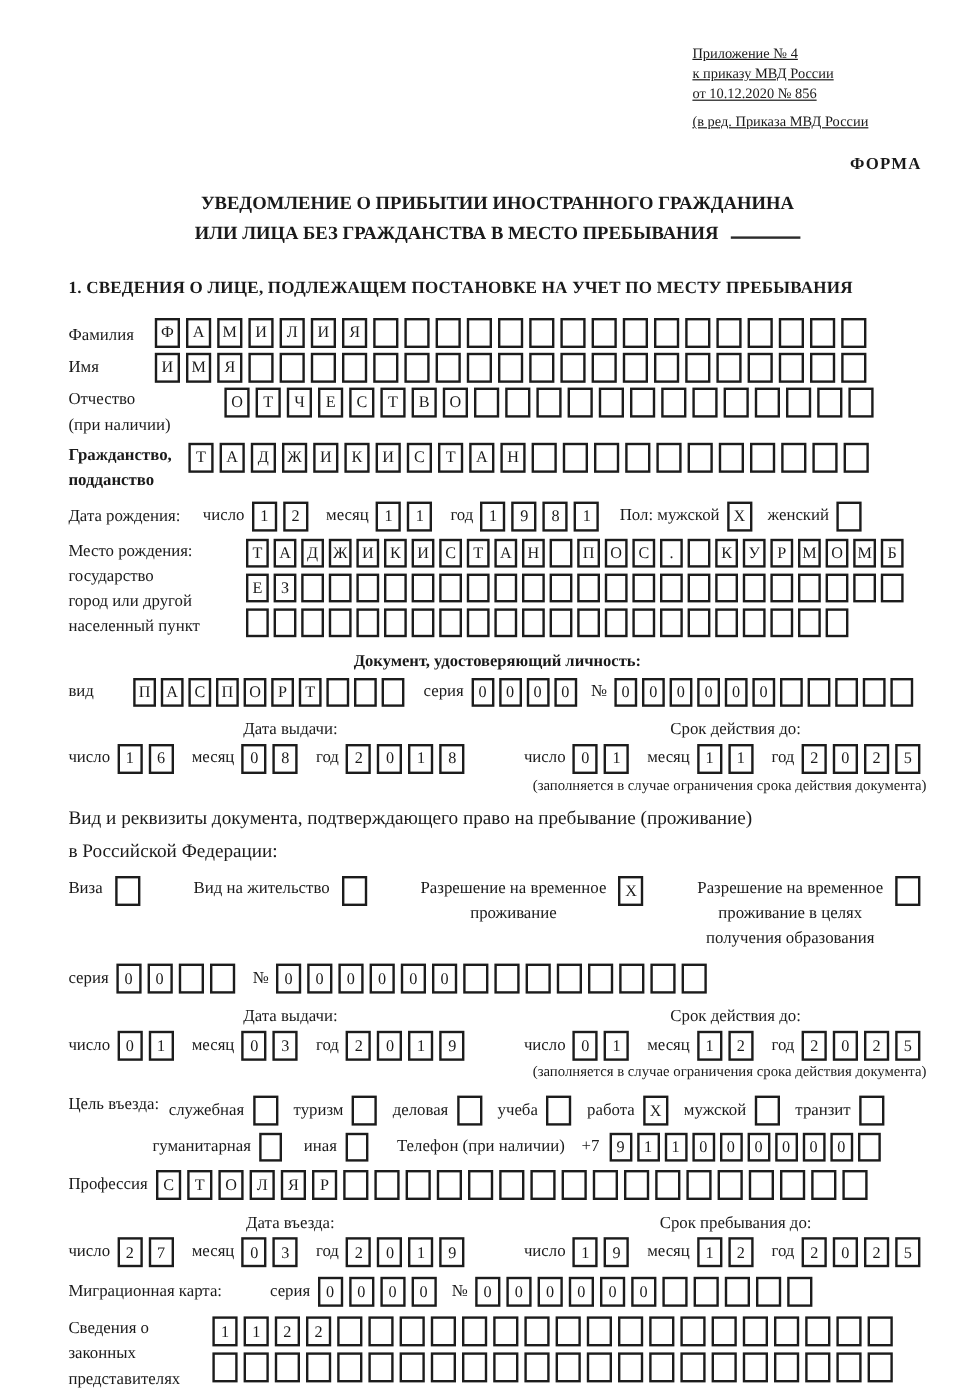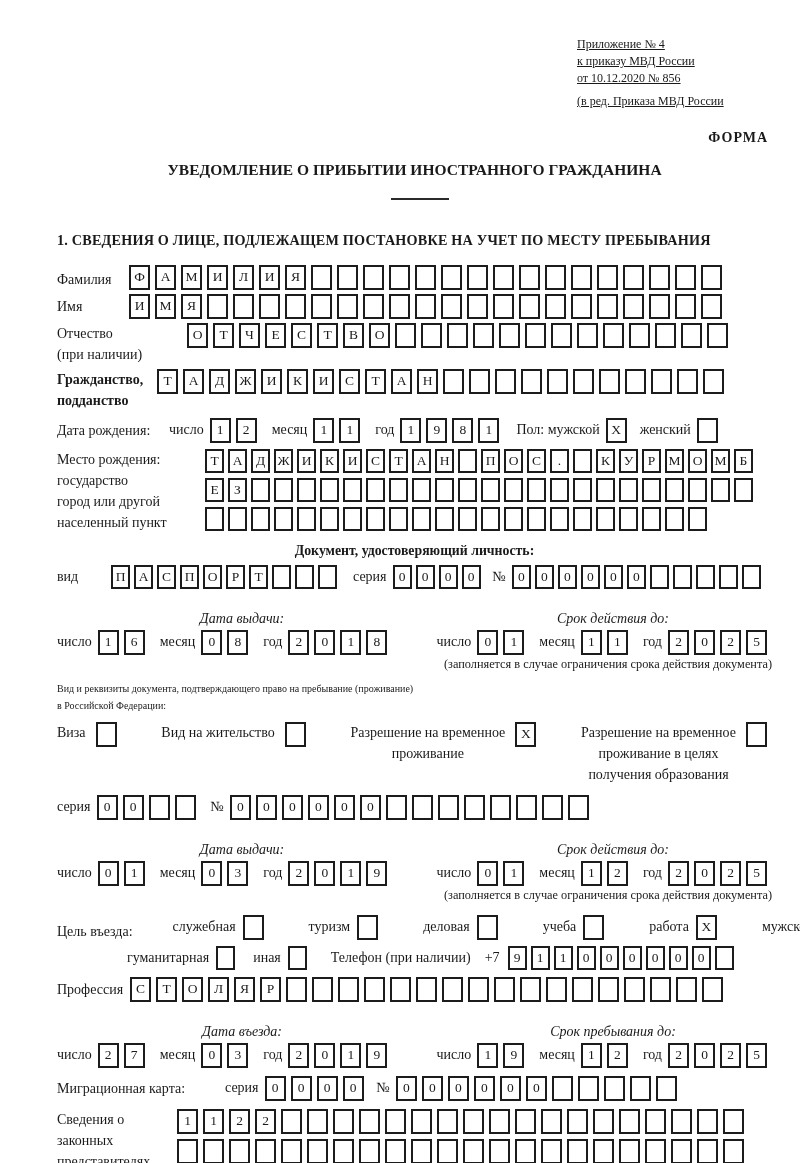--- a/index.html
+++ b/index.html
@@ -34,38 +34,38 @@
     width:21px; height:25px; border:2px solid #1c1c1c; margin-right:5px;
     font-size:13.5px; flex-shrink:0; background:#fff;
   }
   .sm .cell { width:19px; height:24px; margin-right:4px; }
 
   .stack > div { margin-bottom:5px; }
   .stack > div:last-child { margin-bottom:0; }
 
   .center-b { text-align:center; font-weight:bold; font-size:13.8px; margin-top:10px; }
 
-  .dhead { display:flex; font-size:14px; margin-top:22px;font-style:italic; }
+  .dhead { display:flex; font-size:14px; margin-top:12px; }
   .dhead .h1 { width:370px; text-align:center; }
   .dhead .h2 { width:300px; text-align:center; margin-left:36px; }
   .daterow { display:flex; align-items:center; margin-top:3px; }
   .dgroup { display:flex; align-items:center; }
   .dgroup.left { width:370px; }
   .dgroup.right { margin-left:36px; }
   .mlA { margin-left:10px; }
   .note { font-size:12.3px; text-align:right; margin-top:2px; }
 
-  .intro { font-size:10px; margin-top:9px; line-height:1.55; }
+  .intro { font-size:16px; margin-top:9px; line-height:1.55; }
 
   .res-opts { display:flex; align-items:flex-start; justify-content:space-between; margin-top:8px; }
   .ropt { display:flex; align-items:flex-start; }
   .ropt .ilbl { margin-right:10px; margin-top:3px; }
   .rlbl { text-align:center; font-size:14px; line-height:1.5; margin-right:10px; }
 
-  .goal { display:flex; align-items:flex-end; margin-top:12px;gap:32px; }
+  .goal { display:flex; align-items:flex-start; margin-top:12px; }
   .goal .pair { display:flex; align-items:center; margin-right:8px; }
   .goal .pair .ilbl { margin-right:7px; }
   .goal2 { display:flex; align-items:center; margin-top:6px; margin-left:70px; }
   .goal2 .pair { display:flex; align-items:center; margin-right:14px; }
   .goal2 .pair .ilbl { margin-right:7px; }
 
   .reps { display:flex; align-items:flex-start; margin-top:8px; }
   .reps .lblcol { font-size:14px; line-height:1.5; }
 </style>
 </head>
@@ -77,21 +77,21 @@
     <div>Приложение № 4</div>
     <div>к приказу МВД России</div>
     <div>от 10.12.2020 № 856</div>
     <div class="gap">(в ред. Приказа МВД России</div>
   </div>
 
   <div class="forma">ФОРМА</div>
 
   <div class="title">
     <div>УВЕДОМЛЕНИЕ О ПРИБЫТИИ ИНОСТРАННОГО ГРАЖДАНИНА</div>
-    <div><span class="uline"></span></div>
+    <div><span>ИЛИ ЛИЦА БЕЗ ГРАЖДАНСТВА В МЕСТО ПРЕБЫВАНИЯ</span><span class="uline"></span></div>
   </div>
 
   <div class="sec">1. СВЕДЕНИЯ О ЛИЦЕ, ПОДЛЕЖАЩЕМ ПОСТАНОВКЕ НА УЧЕТ ПО МЕСТУ ПРЕБЫВАНИЯ</div>
 
   <div class="row" style="margin-top:16px;align-items:flex-end;">
     <div class="lbl w72">Фамилия</div>
     <div class="cells">
         <span class="cell">Ф</span>
         <span class="cell">А</span>
         <span class="cell">М</span>

